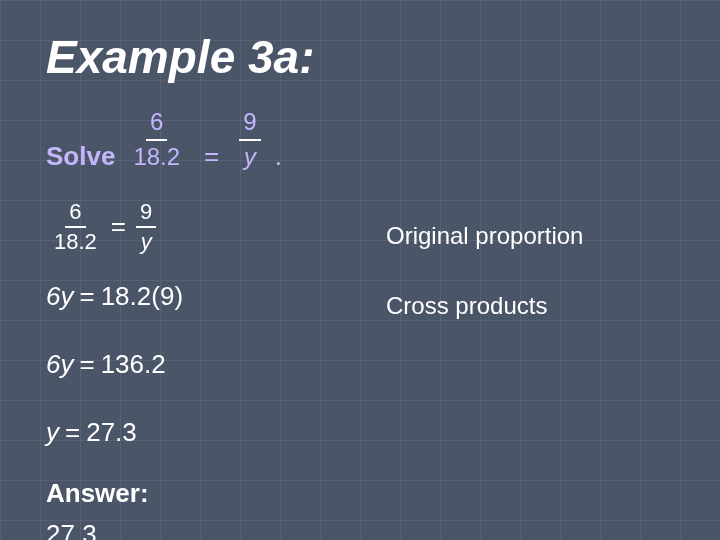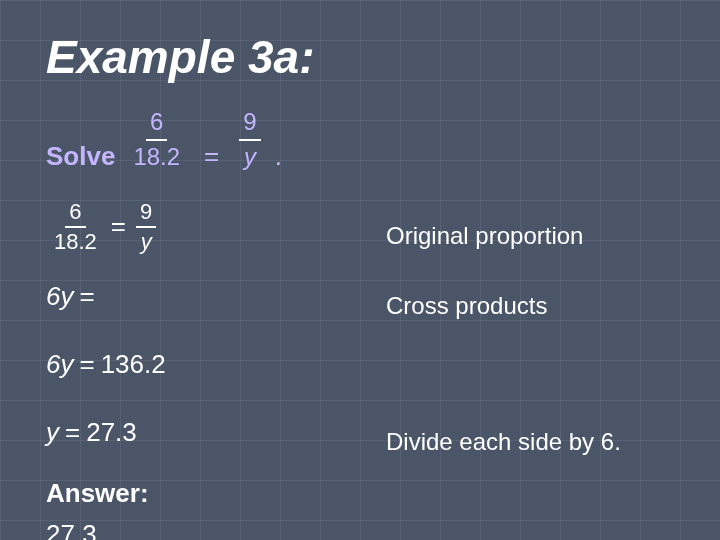--- a/index.html
+++ b/index.html
@@ -170,39 +170,39 @@
         <span class="den math-italic">y</span>
       </span>
     </div>
     <div class="step-desc">Original proportion</div>
   </div>
 
   <div class="step-row">
     <div class="step-math">
       <span class="math-italic">6y</span>
       <span style="margin: 0 6px;">=</span>
+      <span>18.2(9)</span>
     </div>
     <div class="step-desc">Cross products</div>
   </div>
 
   <div class="step-row">
     <div class="step-math">
       <span class="math-italic">6y</span>
       <span style="margin: 0 6px;">=</span>
       <span>136.2</span>
     </div>
   </div>
 
   <div class="step-row">
     <div class="step-math">
       <span class="math-italic">y</span>
       <span style="margin: 0 6px;">=</span>
       <span>27.3</span>
     </div>
-    <div class="step-desc">Divide each side by 6.</div>
   </div>
 
   <div class="answer-section">
     <span class="answer-label">Answer:</span>
     <span>27.3</span>
   </div>
 
 </div>
 
 </body></html>

